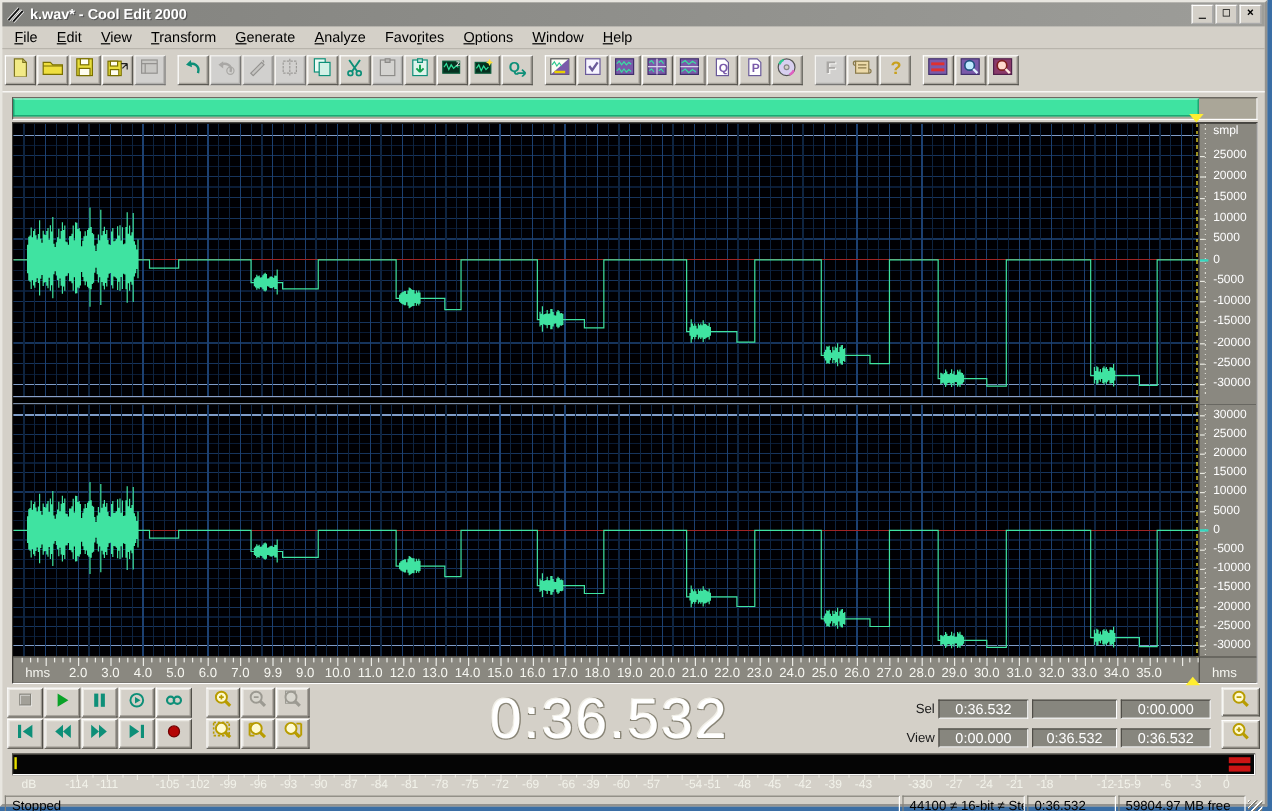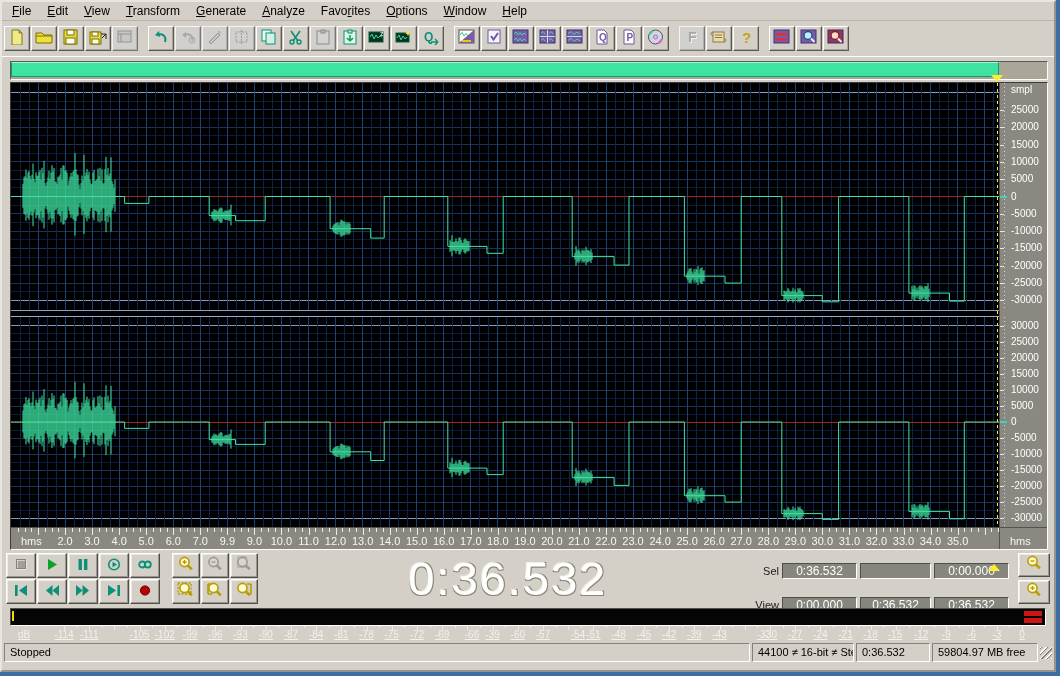--- a/index.html
+++ b/index.html
@@ -40,48 +40,61 @@
   .curtri.up{border-bottom:7px solid #ffee30;}
   
   .controls{height:55px;display:flex;align-items:center;padding:1px 4px 0 4px;}
   .btn{background:#d4d0c8;border:1px solid;border-color:#fff #504e48 #504e48 #fff;box-shadow:inset -1px -1px 0 #9a968e,inset 1px 1px 0 #eceae4;display:flex;align-items:center;justify-content:center;}
   .transport{display:grid;grid-template-columns:repeat(5,30px);grid-template-rows:25px 25px;gap:1px;margin-right:12px;}
   .zoomgrp{display:grid;grid-template-columns:repeat(3,28px);grid-template-rows:25px 25px;gap:1px;margin-right:6px;}
   .bigtime{flex:1;text-align:center;font-size:47px;font-weight:normal;color:#fff;letter-spacing:2px;text-shadow:1px 1px 0 #8a8678,-1px -1px 0 #f2f0e8,1px -1px 0 #8a8678,-1px 1px 0 #8a8678;line-height:50px;}
   .selview{width:262px;font-size:11px;color:#1a1a1a;margin-right:4px;}
   .svhead{display:grid;grid-template-columns:30px 78px 74px 78px;}
   .svhead span{padding-left:4px;}
-  .svrow{display:grid;grid-template-columns:30px 78px 74px 78px;margin-top:18px;align-items:center;}
+  .svrow{display:grid;grid-template-columns:30px 78px 74px 78px;margin-top:8px;align-items:center;}
   .svrow .rl2{text-align:right;padding-right:3px;}
   .cellv{background:#87867e;border:1px solid;border-color:#504e48 #fff #fff #504e48;color:#fff;font-size:12px;text-align:center;height:14px;line-height:14px;margin-right:3px;}
   .vzoom{display:grid;grid-template-rows:24px 24px;gap:3px;}
   .vzoom .btn{width:30px;}
   
   .meterwrap{margin:2px 8px 0 8px;}
   .mbar{height:16px;background:#050505;border:1px solid;border-color:#504e48 #fff #fff #504e48;position:relative;}
   .mclip1,.mclip2{position:absolute;right:3px;width:18px;height:5px;background:#cc1414;}
   .mclip1{top:2px}.mclip2{bottom:2px}
   .mmin{position:absolute;left:1px;top:2px;width:2px;height:10px;background:#e8e000;}
   .mscale{height:13px;position:relative;font-size:10px;color:#f2f2ea;}
   .mscale .mt{position:absolute;top:0;width:1px;background:#eceae2;}
-  .mscale .ml{position:absolute;top:3px;transform:translateX(-50%);text-decoration:underline;}
+  .mscale .ml{position:absolute;top:3px;transform:translateX(-50%);}
   
   .statusbar{height:21px;display:flex;align-items:center;margin:3px 2px 0 2px;font-size:11px;color:#000;gap:2px;}
   .scell{border:1px solid;border-color:#838179 #fff #fff #838179;padding:1px 5px;height:15px;line-height:15px;overflow:hidden;white-space:nowrap;}
   .sleft{flex:1;}
   .sfmt{width:90px;}
   .stime{width:62px;}
   .sfree{width:94px;}
   .grip{width:12px;height:12px;background:repeating-linear-gradient(135deg,#fff 0 1px,#807e76 1px 2px,transparent 2px 4px);}
 </style>
 </head>
 <body>
 
 <div class="win">
 
+  <div class="titlebar">
+    <svg class="ticon" viewBox="0 0 16 15">
+        <rect width="16" height="15" fill="none"></rect>
+        <path d="M2 12L11 2" stroke="#fff" stroke-width="3"></path>
+        <path d="M2 12L11 2" stroke="#111" stroke-width="1.6"></path>
+        <path d="M6 13L14 4" stroke="#fff" stroke-width="3"></path>
+        <path d="M6 13L14 4" stroke="#111" stroke-width="1.6"></path>
+      </svg>
+    <span class="ttl">k.wav* - Cool Edit 2000</span>
+    <div class="tbtn">_</div>
+    <div class="tbtn">□</div>
+    <div class="tbtn">×</div>
+  </div>
 
   <div class="menubar" id="menubar">
       <span><u>F</u>ile</span>
       <span><u>E</u>dit</span>
       <span><u>V</u>iew</span>
       <span><u>T</u>ransform</span>
       <span><u>G</u>enerate</span>
       <span><u>A</u>nalyze</span>
       <span>Favo<u>r</u>ites</span>
       <span><u>O</u>ptions</span>
@@ -1085,21 +1098,21 @@
         <span class="ml" style="left:633.8px">-45</span>
         <span class="ml" style="left:659.1px">-42</span>
         <span class="ml" style="left:684.3px">-39</span>
         <span class="ml" style="left:709.5px">-43</span>
         <span class="ml" style="left:754px">-33</span>
         <span class="ml" style="left:759.9px">-30</span>
         <span class="ml" style="left:785.1px">-27</span>
         <span class="ml" style="left:810.3px">-24</span>
         <span class="ml" style="left:835.5px">-21</span>
         <span class="ml" style="left:860.7px">-18</span>
-        <span class="ml" style="left:885px">-15</span>
+        <span class="ml" style="left:925px">-15</span>
         <span class="ml" style="left:911.2px">-12</span>
         <span class="ml" style="left:936.4px">-9</span>
         <span class="ml" style="left:961.6px">-6</span>
         <span class="ml" style="left:986.8px">-3</span>
         <span class="ml" style="left:1012.0px">0</span>
       </div>
   </div>
 
   <div class="statusbar">
     <div class="scell sleft">Stopped</div>

